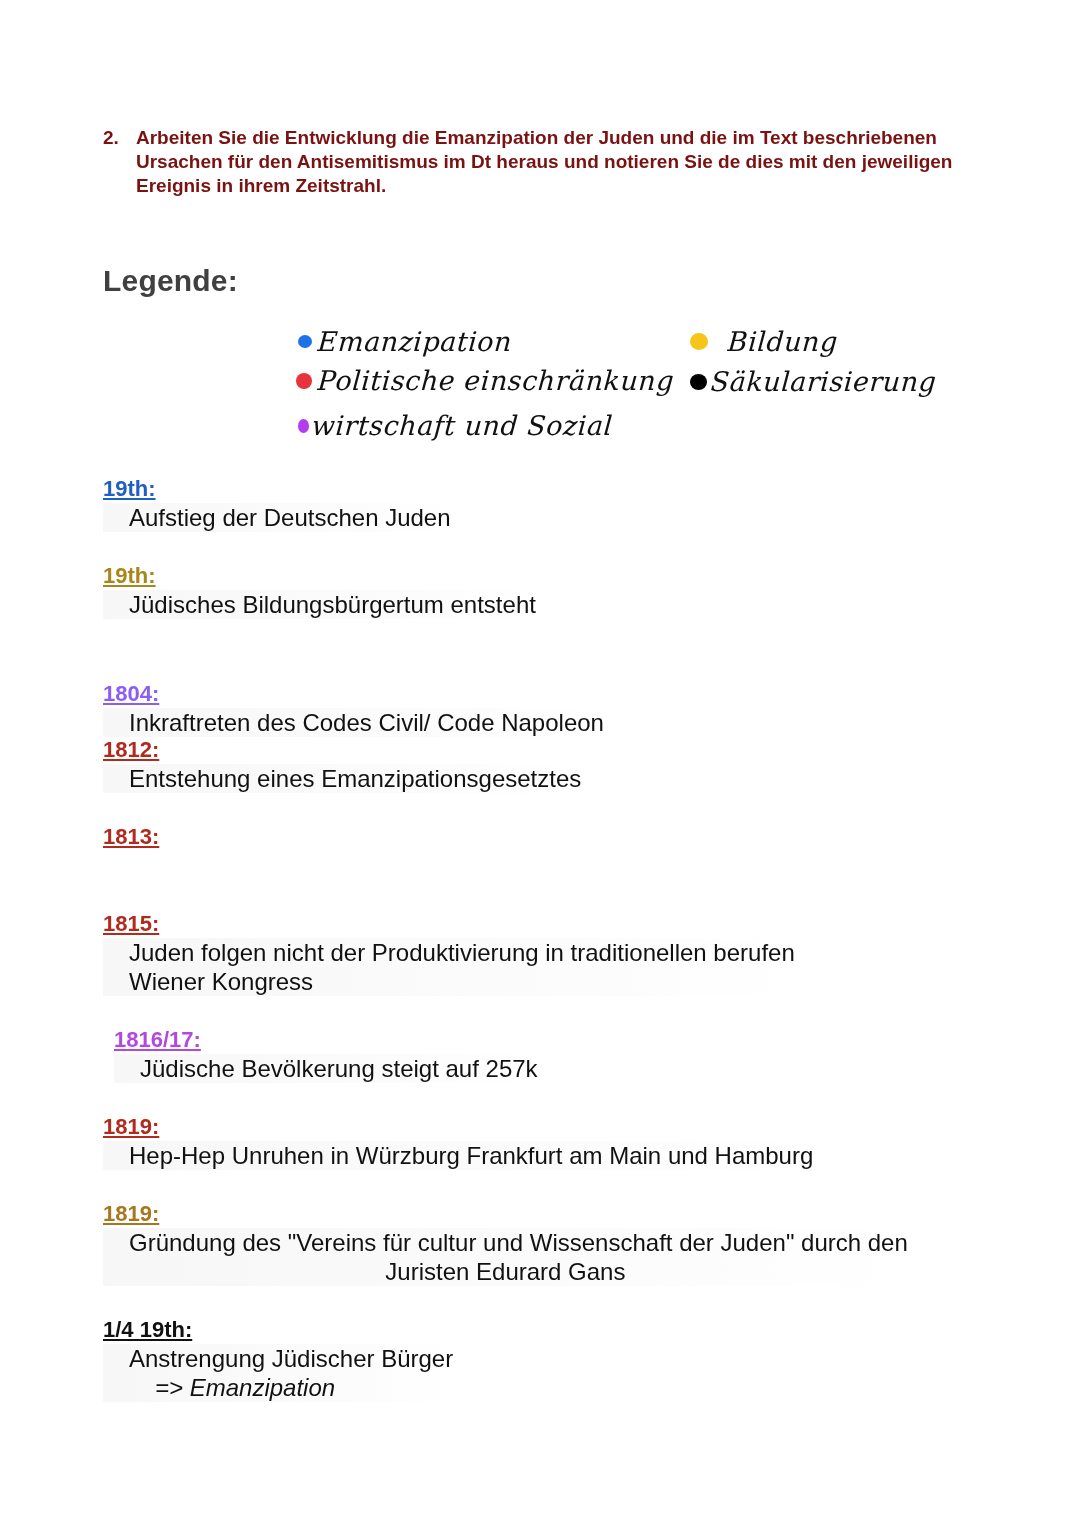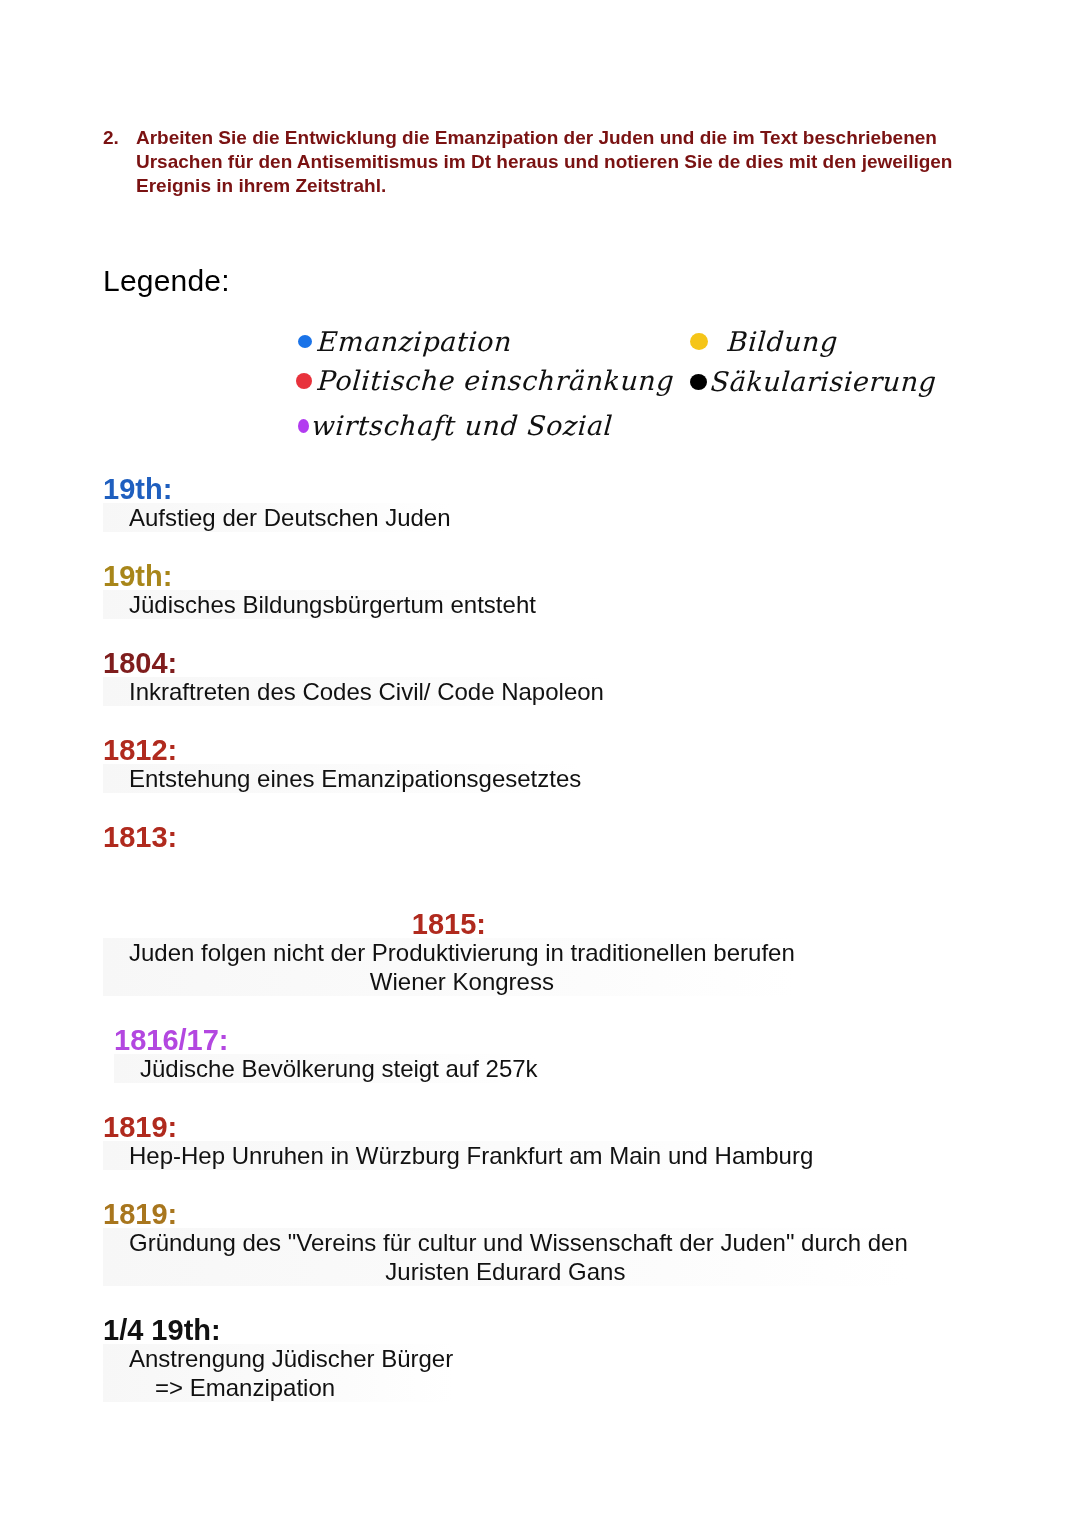--- a/index.html
+++ b/index.html
@@ -33,22 +33,22 @@
     }
     .task .text {
       display: block;
       margin-left: 33px;
     }
     .legend-title {
       position: absolute;
       left: 103px;
       top: 264px;
       font-size: 30px;
-      font-weight: normal;
-      color: #000000;
+      font-weight: bold;
+      color: #404040;
       letter-spacing: 0.2px;
     }
     .legend-item {
       position: absolute;
       display: flex;
       align-items: center;
     }
     .legend-dot {
       display: inline-block;
       width: 14px;
@@ -66,38 +66,40 @@
       white-space: nowrap;
       transform: skewX(-4deg);
     }
     .entry {
       position: absolute;
       left: 103px;
     }
     .entry .year {
       display: block;
       font-weight: bold;
-      font-size: 29px;
+      font-size: 22px;
       line-height: 28px;
+      text-decoration: underline;
     }
     .entry .line {
       display: block;
       font-size: 24px;
       line-height: 29px;
       color: #111111;
       background: linear-gradient(to right, #f7f7f7, #fcfcfc 70%, #ffffff);
       padding-left: 26px;
       white-space: nowrap;
     }
     .entry .line.flush {
       padding-left: 0;
       text-align: center;
     }
     .entry .line.deep {
       padding-left: 52px;
+      font-style: italic;
     }
   </style>
 </head>
 <body>
 
 <div class="task">
   <span class="num">2.</span>
   <span class="text">Arbeiten Sie die Entwicklung die Emanzipation der Juden und die im Text beschriebenen Ursachen für den Antisemitismus im Dt heraus und notieren Sie de dies  mit den jeweiligen Ereignis in ihrem Zeitstrahl.</span>
 </div>
 
@@ -128,34 +130,34 @@
   <span class="year" style="color:#1f5fbf;">19th:</span>
   <span class="line">Aufstieg der Deutschen Juden</span>
 </div>
 
 <div class="entry" style="top:562px;">
   <span class="year" style="color:#a8861a;">19th:</span>
   <span class="line">Jüdisches Bildungsbürgertum entsteht</span>
 </div>
 
 <div class="entry" style="top:649px;">
-  <span class="year" style="color:#7f1d1d;">1804:</span>
+  <span class="year" style="color:#8b5cf6;margin-top:31px;">1804:</span>
   <span class="line">Inkraftreten des Codes Civil/ Code Napoleon</span>
 </div>
 
 <div class="entry" style="top:736px;">
   <span class="year" style="color:#b02a1e;">1812:</span>
   <span class="line">Entstehung eines Emanzipationsgesetztes</span>
 </div>
 
 <div class="entry" style="top:823px;">
   <span class="year" style="color:#b02a1e;">1813:</span>
 </div>
 
-<div class="entry" style="top:910px;text-align:center;">
+<div class="entry" style="top:910px;">
   <span class="year" style="color:#b02a1e;">1815:</span>
   <span class="line">Juden folgen nicht der Produktivierung in traditionellen berufen</span>
   <span class="line">Wiener Kongress</span>
 </div>
 
 <div class="entry" style="top:1026px;margin-left:11px;">
   <span class="year" style="color:#b347e0;">1816/17:</span>
   <span class="line">Jüdische Bevölkerung steigt auf 257k</span>
 </div>
 

